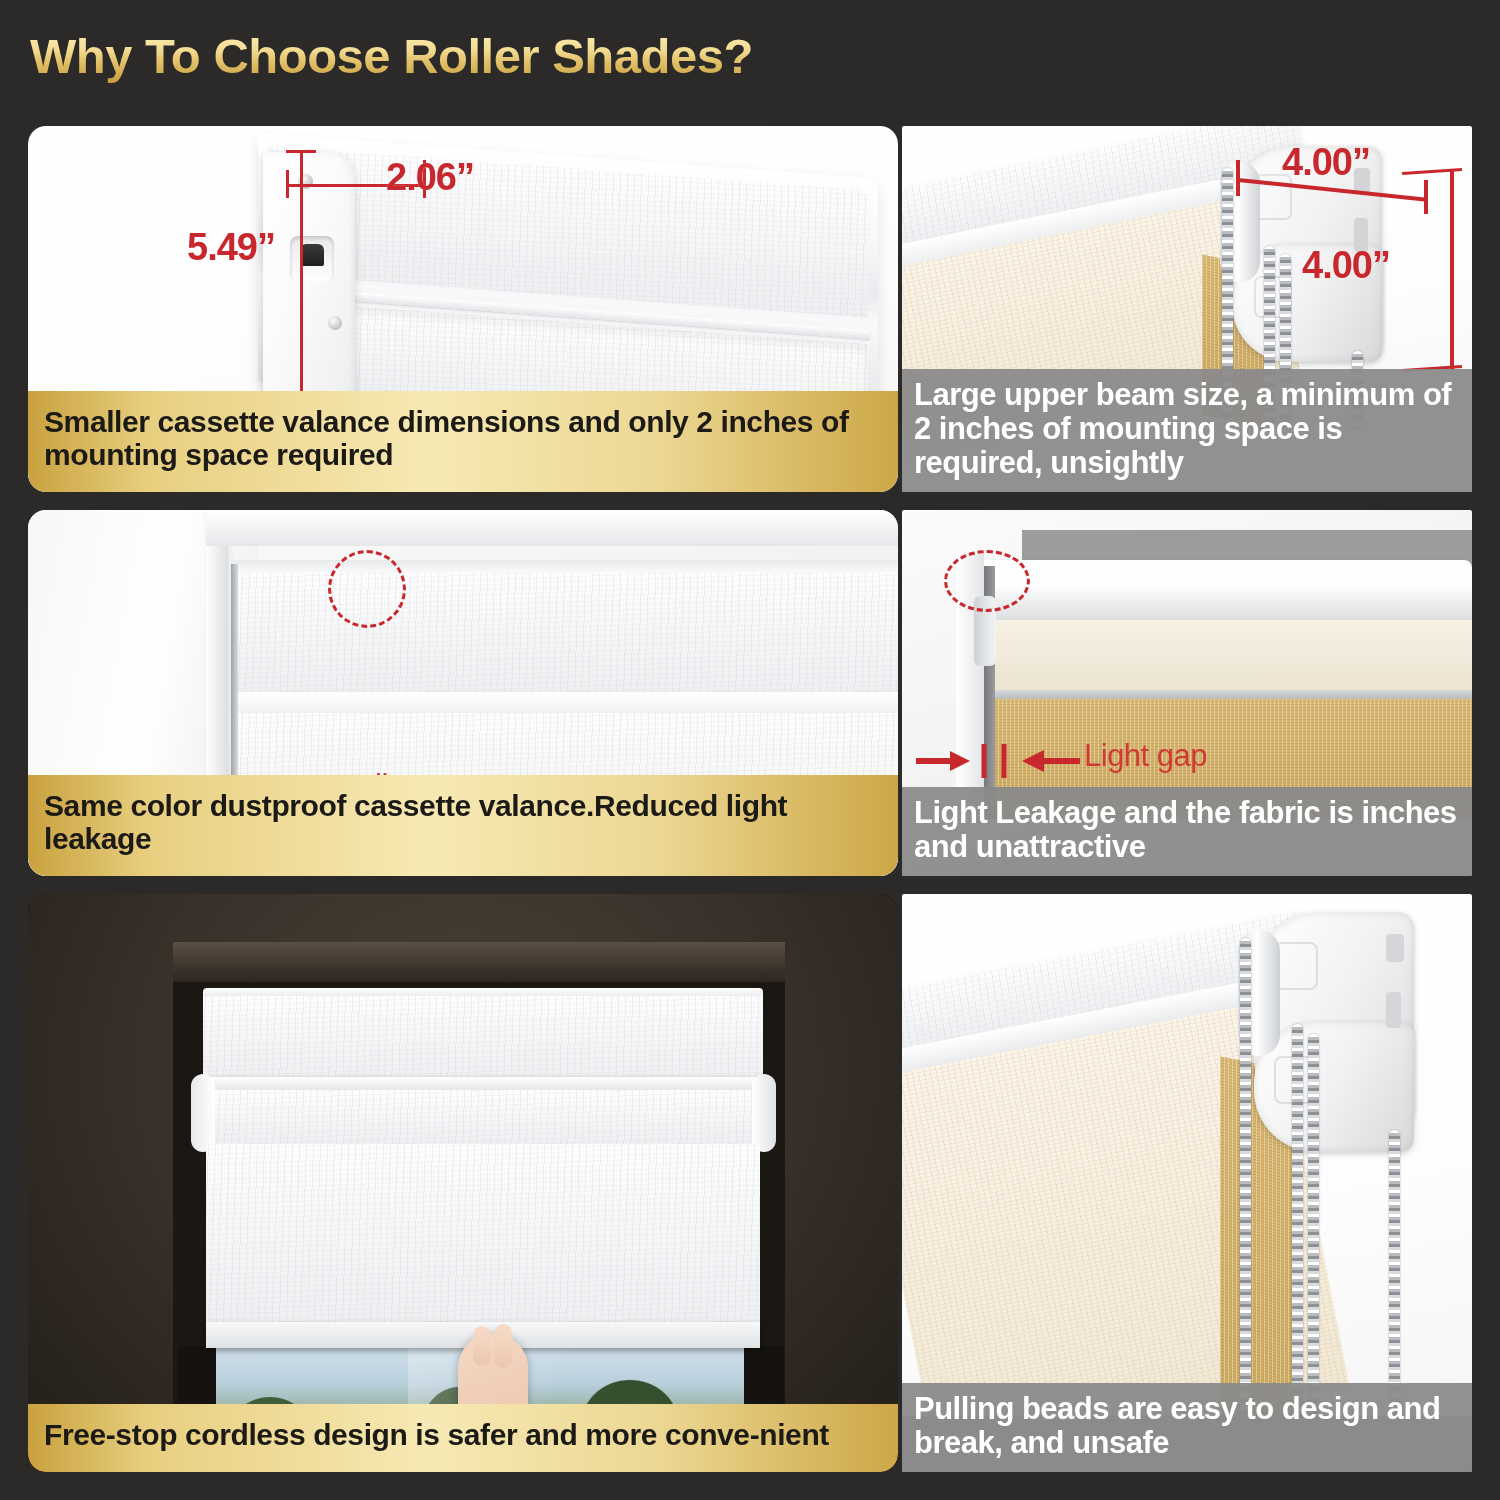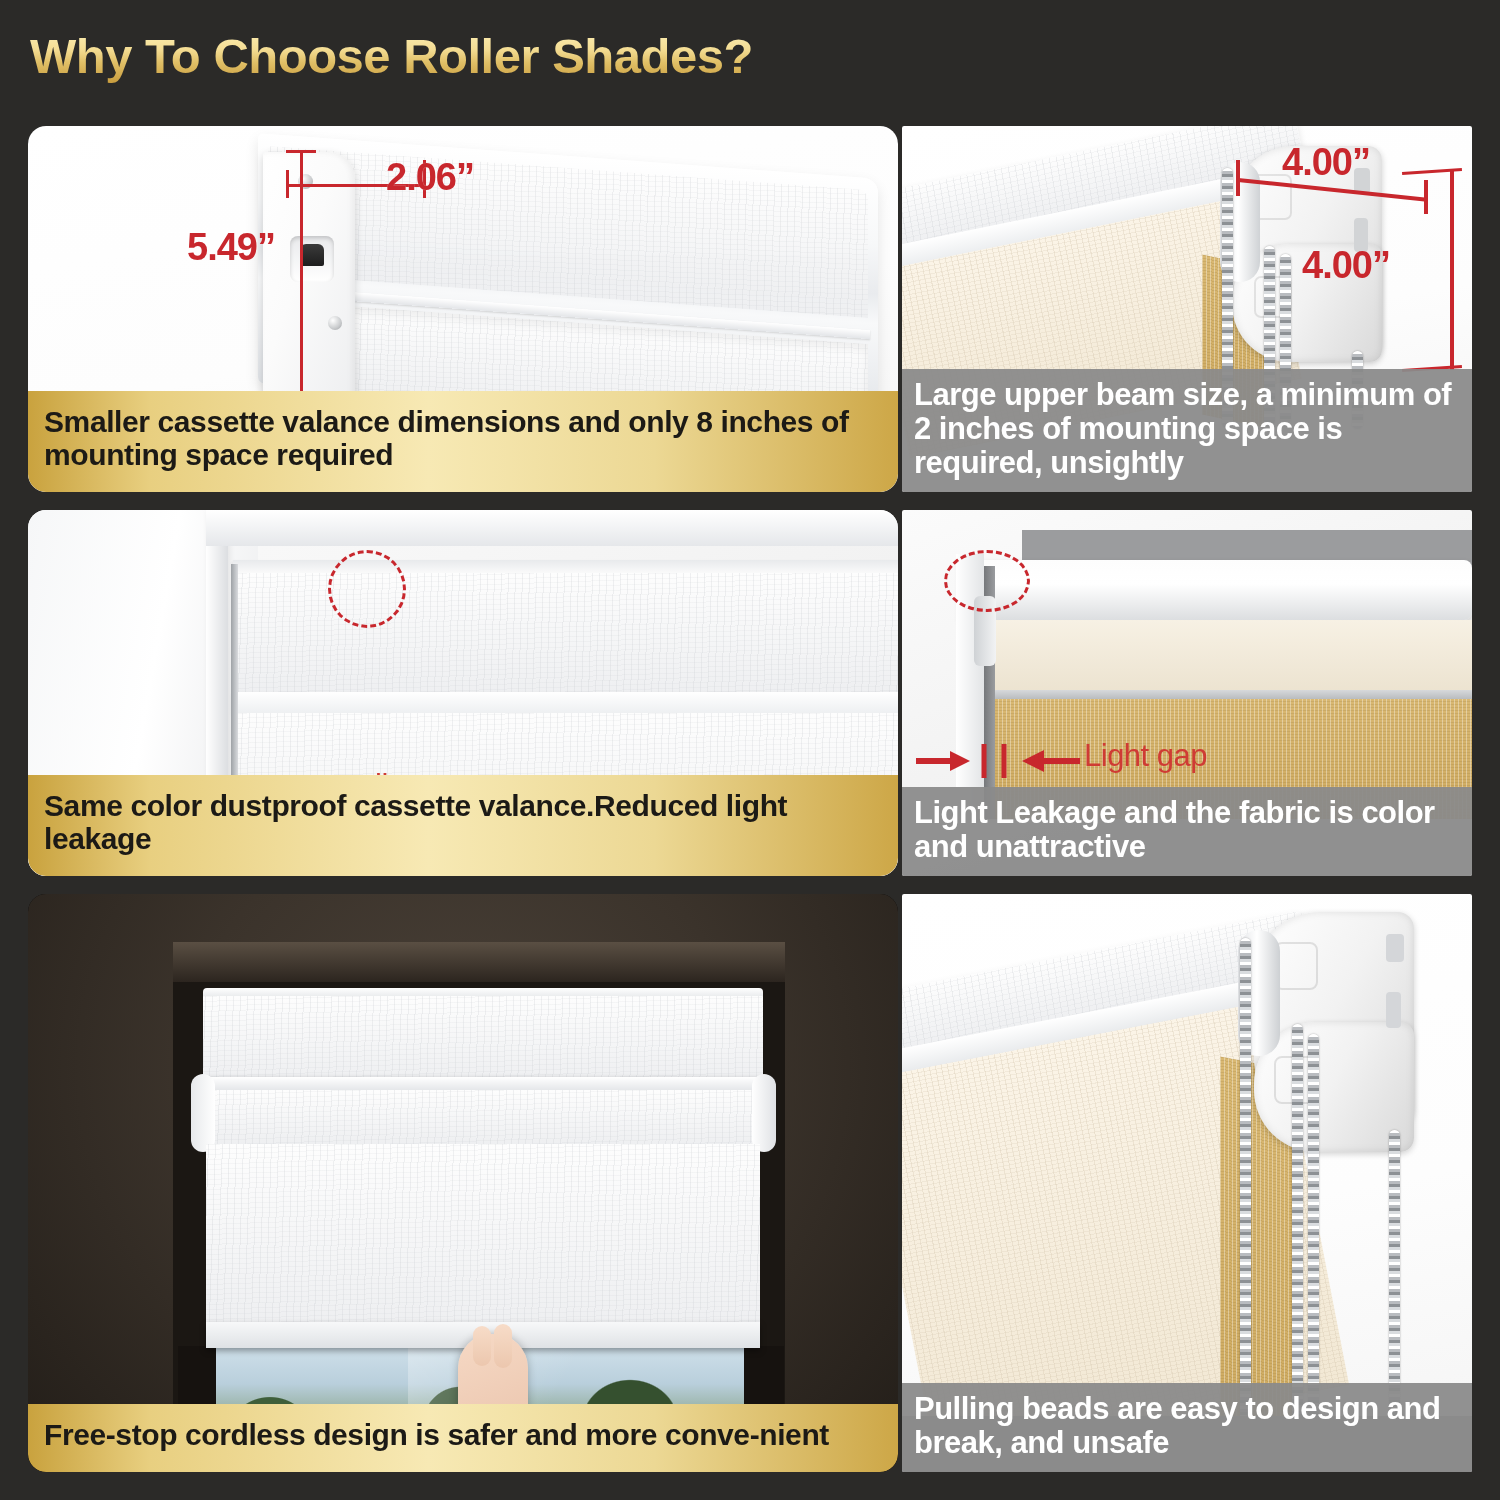--- a/index.html
+++ b/index.html
@@ -144,21 +144,21 @@
     <div class="rline" style="left:258px;top:44px;width:3px;height:28px;"></div>
     <div class="rline" style="left:395px;top:34px;width:3px;height:38px;"></div>
     <div class="ann ann-dim" style="left:358px;top:30px;">2.06”</div>
 
     <div class="rline" style="left:272px;top:24px;width:3px;height:306px;"></div>
     <div class="rline" style="left:258px;top:24px;width:30px;height:3px;"></div>
     <div class="rline" style="left:258px;top:327px;width:30px;height:3px;"></div>
     <div class="ann ann-dim" style="left:138px;top:100px;margin-left:21px;">5.49”</div>
   </div>
 
-  <div class="cap-gold">Smaller cassette valance dimensions and only 8 inches of mounting space required</div>
+  <div class="cap-gold">Smaller cassette valance dimensions and only 2 inches of mounting space required</div>
 </div>
 
 <div class="panel right row1">
   <div class="photo">
     <div class="wall-white"></div>
 
     <div class="fabric-white" style="position:absolute;left:-20px;top:66px;width:420px;height:58px;
                 transform:rotate(-11.5deg);transform-origin:left top;border-radius:10px;
                 box-shadow:0 3px 7px rgba(0,0,0,.10);"></div>
 
@@ -270,21 +270,21 @@
       <path d="M4 23 L40 23" stroke="#c8272d" stroke-width="6"></path>
       <path d="M58 23 L38 13 L38 33 Z" fill="#c8272d"></path>
       <path d="M72 6 L72 40" stroke="#c8272d" stroke-width="5"></path>
       <path d="M92 6 L92 40" stroke="#c8272d" stroke-width="5"></path>
       <path d="M168 23 L128 23" stroke="#c8272d" stroke-width="6"></path>
       <path d="M110 23 L132 12 L132 34 Z" fill="#c8272d"></path>
     </svg>
     <div class="ann ann-gap" style="left:182px;top:228px;">Light gap</div>
   </div>
 
-  <div class="cap-gray">Light Leakage and the fabric is color and unattractive</div>
+  <div class="cap-gray">Light Leakage and the fabric is inches and unattractive</div>
 </div>
 
 <div class="panel left row3">
   <div class="photo">
 
     <div style="position:absolute;inset:0;background:radial-gradient(ellipse at 50% 30%,#4a4138 0%,#3b332b 45%,#221d18 100%);"></div>
 
     <div style="position:absolute;left:145px;top:48px;width:612px;height:500px;background:#1b1713;"></div>
     <div style="position:absolute;left:145px;top:48px;width:612px;height:40px;
                 background:linear-gradient(180deg,#5a4f43,#2c251f);"></div>

